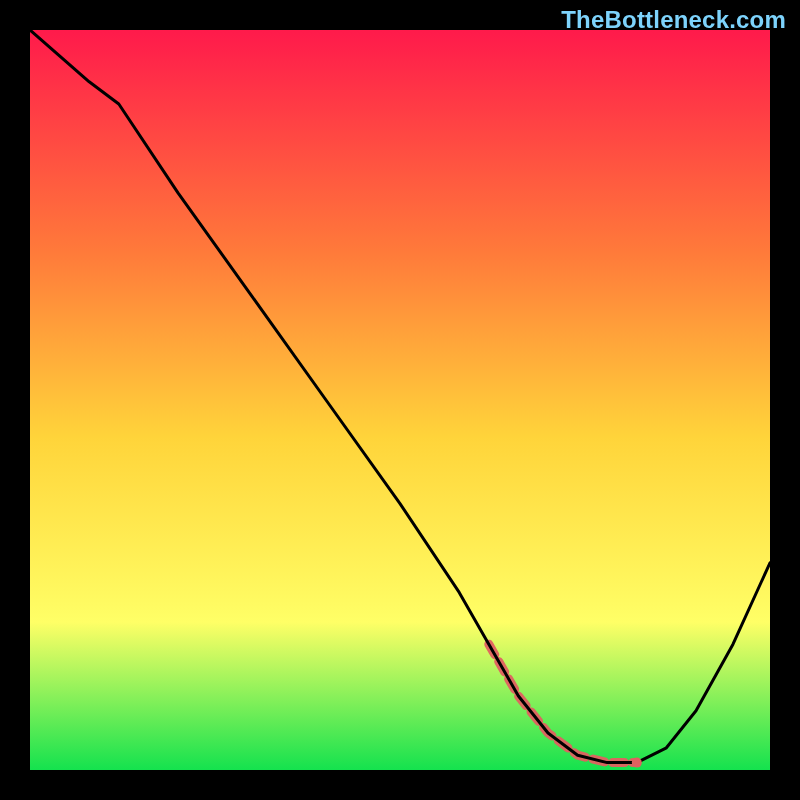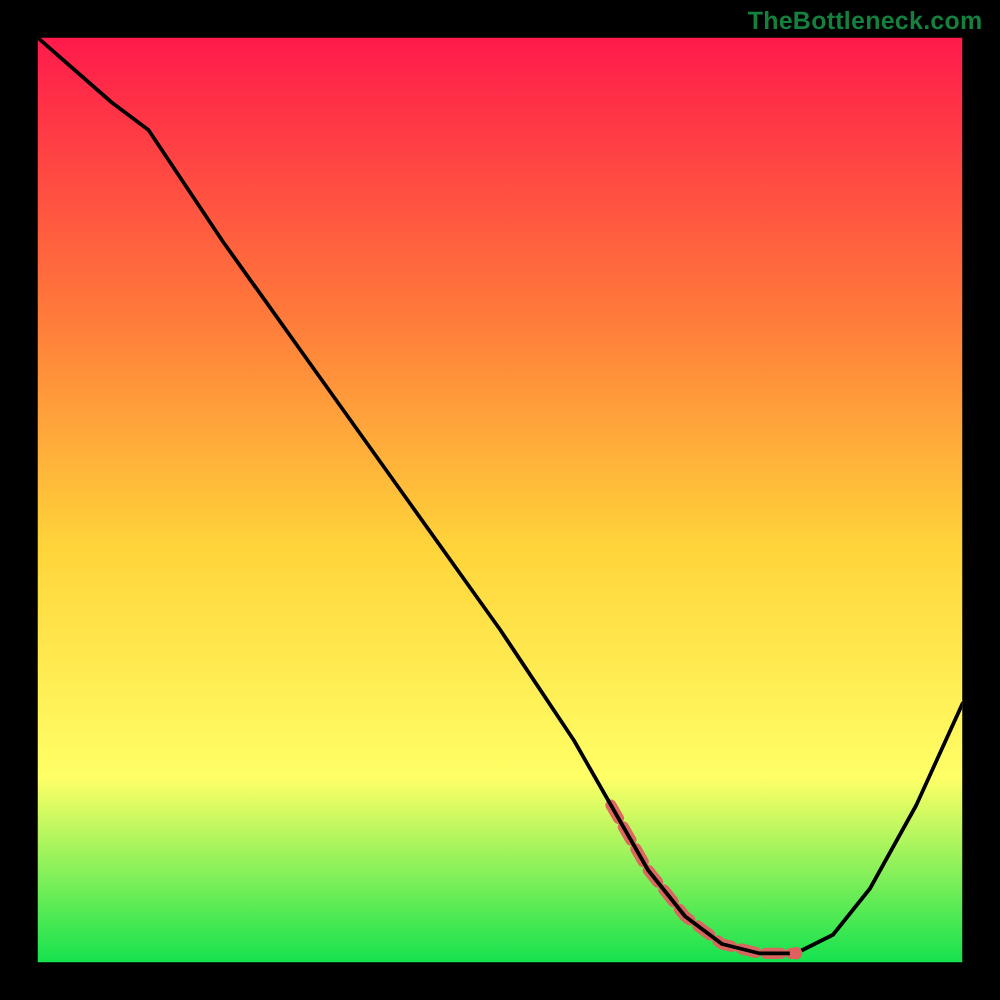--- a/index.html
+++ b/index.html
@@ -14,22 +14,22 @@
   .stage {
     position: relative;
     width: 800px;
     height: 800px;
     background: #000;
   }
   .watermark {
     position: absolute;
     top: 6px;
     right: 14px;
-    color: #15803d;
-    font-size: 20px;
+    color: #7dd3fc;
+    font-size: 24px;
     font-weight: 600;
     letter-spacing: 0.2px;
     z-index: 5;
     user-select: none;
   }
   .plot-wrap {
     position: absolute;
     left: 30px;
     top: 30px;
     width: 740px;

